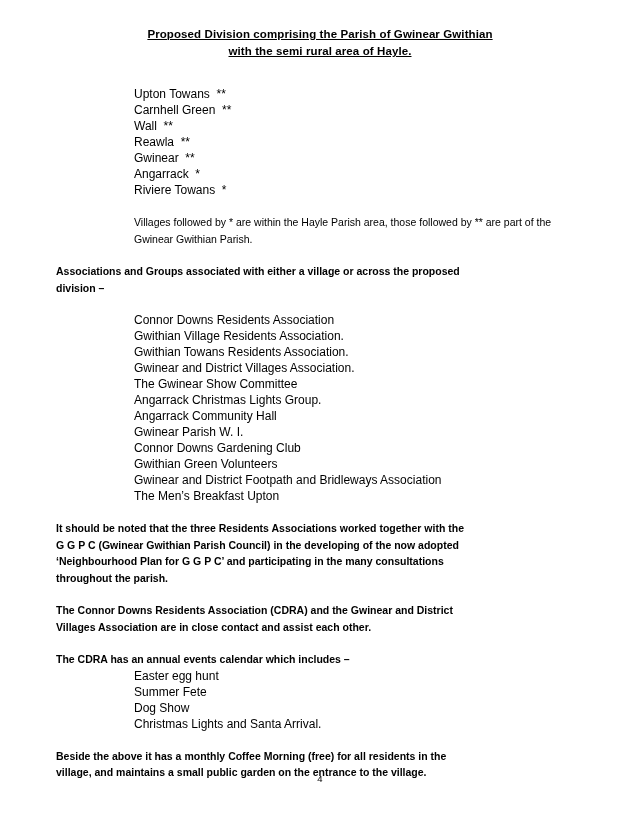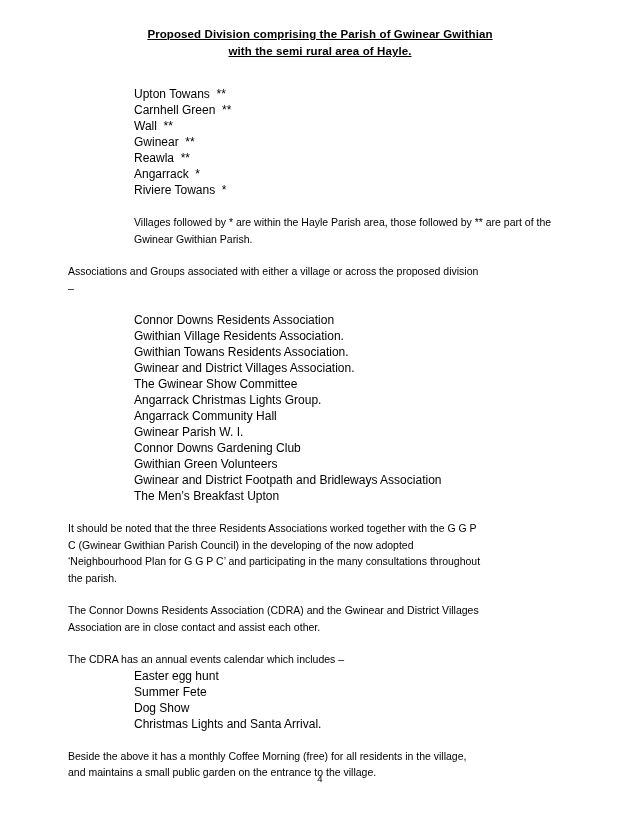--- a/index.html
+++ b/index.html
@@ -36,21 +36,22 @@
     display: block;
   }
   .block {
     font-size: 10.5px;
     line-height: 16px;
   }
   .indent-1 {
     margin-left: 78px;
   }
   .indent-0 {
-    margin-left: 12px;
+    margin-left: 0px;
+    font-weight: bold;
   }
   .gap-lg { height: 26px; }
   .gap-md { height: 16px; }
   .village-list div,
   .assoc-list div,
   .events-list div {
     font-size: 12px;
     line-height: 16px;
     white-space: pre;
   }
@@ -80,22 +81,22 @@
     <span>Proposed Division comprising the Parish of Gwinear Gwithian</span>
     <span class="line2">with the semi rural area of Hayle.</span>
   </div>
 
   <div class="gap-lg"></div>
 
   <div class="block indent-1 village-list">
     <div>Upton Towans  **</div>
     <div>Carnhell Green  **</div>
     <div>Wall  **</div>
+    <div>Reawla  **</div>
     <div>Gwinear  **</div>
-    <div>Reawla  **</div>
     <div>Angarrack  *</div>
     <div>Riviere Towans  *</div>
   </div>
 
   <div class="gap-md"></div>
 
   <div class="block indent-1">
     <div class="para">Villages followed by * are within the Hayle Parish area, those followed by ** are part of the Gwinear Gwithian Parish.</div>
   </div>
 

